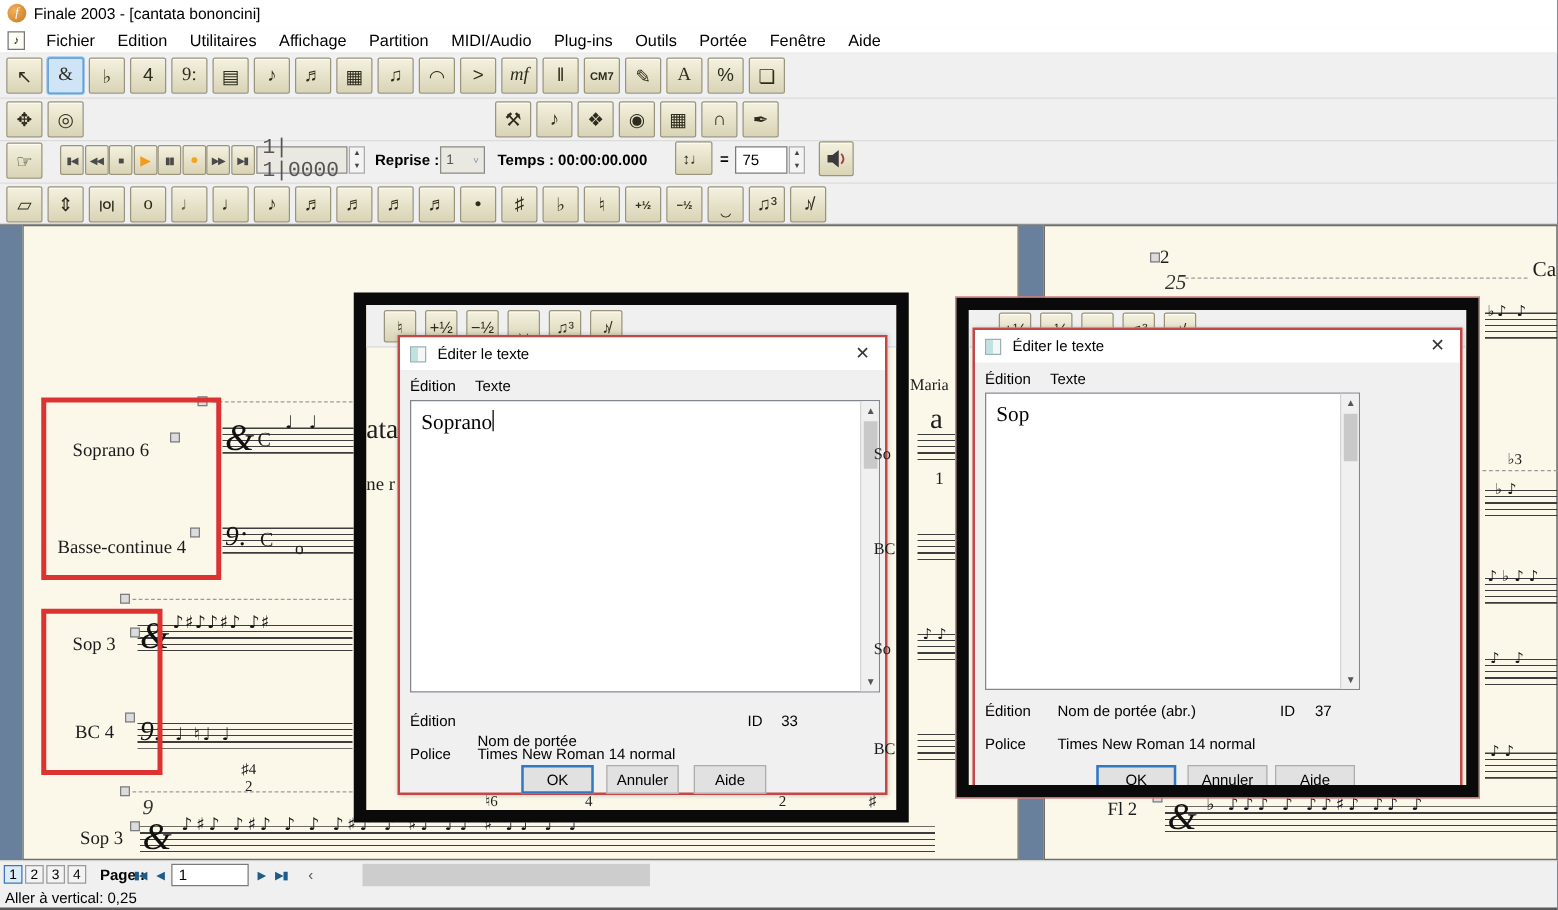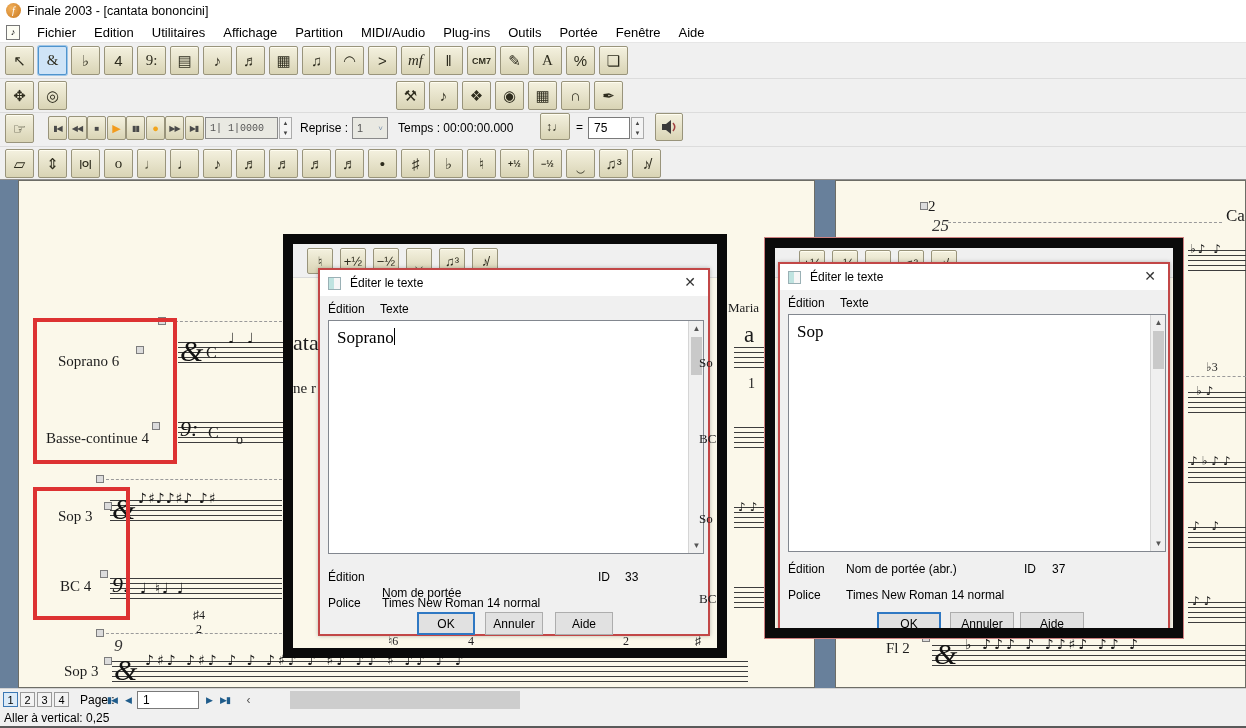--- a/index.html
+++ b/index.html
@@ -30,21 +30,21 @@
     display:flex; align-items:center; justify-content:center;
     font-size:15px; color:#2e2c1e; box-shadow:inset 0 1px 0 #fffdf0;}
   .tb.sel{ background:#cfe4f7; border-color:#4f94cd; box-shadow:0 0 0 1px #9fc6e8; }
   .tb .g-serif{ font-family:"Liberation Serif",serif; }
   .trbtn{ position:absolute; width:19px; height:24px; border:1px solid #99947b; border-radius:2px;
     background:linear-gradient(#f4f1df,#d9d4b5); font-size:8px; color:#4a4a4a;
     display:flex; align-items:center; justify-content:center; letter-spacing:-1px;}
   .sunken{ border:1px solid #8a8a8a; background:#e9e9e2; color:#555; }
   .spinner{ width:13px; border:1px solid #ababab; background:#f4f4f4; font-size:6px; color:#444;
     display:flex; flex-direction:column; align-items:center; justify-content:space-around;}
-  .lbl12{ font-size:12px; }
+  .lbl12{ font-size:12px;font-weight:bold; }
   
   #score-bg{ left:0; top:180px; width:1246px; height:508px; background:#68809b; z-index:0;}
   .page{ position:absolute; background:#fbf8ea; border:1px solid #6d6d66; z-index:1; }
   .staff{ position:absolute; z-index:2; height:21px;
     background:repeating-linear-gradient(to bottom,#3d3d3d 0 1px, transparent 1px 5px);}
   .noterun{ position:absolute; z-index:3; font-size:14px; color:#111; letter-spacing:4px;
     font-family:"DejaVu Sans",sans-serif; white-space:nowrap;}
   .sname{ position:absolute; z-index:3; font-family:"Liberation Serif",serif; font-size:15px; color:#1c1c1c; white-space:nowrap;}
   .frag{ position:absolute; z-index:3; font-family:"Liberation Serif",serif; color:#1c1c1c; white-space:nowrap;}
   .clef{ position:absolute; z-index:3; font-family:"Liberation Serif",serif; font-style:italic; color:#111;}
@@ -215,21 +215,21 @@
     <div id="transport">
         <div class="trbtn" style="left: 48px; top: 73px;">▮◀</div>
         <div class="trbtn" style="left: 67.5px; top: 73px;">◀◀</div>
         <div class="trbtn" style="left: 87px; top: 73px;">■</div>
         <div class="trbtn" style="left: 106.5px; top: 73px; color: rgb(242, 155, 29); font-size: 11px;">▶</div>
         <div class="trbtn" style="left: 126px; top: 73px;">▮▮</div>
         <div class="trbtn" style="left: 145.5px; top: 73px; color: rgb(242, 165, 29); font-size: 11px;">●</div>
         <div class="trbtn" style="left: 165px; top: 73px;">▶▶</div>
         <div class="trbtn" style="left: 184.5px; top: 73px;">▶▮</div>
       </div>
-    <div class="abs sunken" style="left:205px; top:74px; width:73px; height:22px; font-family:'Liberation Mono',monospace; font-size:10px; display:flex; align-items:center; padding-left:4px;">1| 1|0000</div>
+    <div class="abs sunken" style="left:205px; top:74px; width:73px; height:22px; font-family:'Liberation Mono',monospace; font-size:17px; display:flex; align-items:center; padding-left:4px;">1| 1|0000</div>
     <div class="abs spinner" style="left:279px; top:74px; height:22px;">
         <span>▲</span>
         <span>▼</span>
       </div>
     <div class="abs lbl12" style="left:300px; top:78px;">Reprise :</div>
     <div class="abs sunken" style="left:352px; top:74px; width:36px; height:22px; font-size:11px; display:flex; align-items:center; justify-content:space-between; padding:0 4px;">
       <span>1</span>
         <span style="font-size:8px; color:#7c93ad;">˅</span>
     </div>
     <div class="abs lbl12" style="left:398px; top:78px;">Temps : 00:00:00.000</div>
@@ -451,21 +451,21 @@
       </div>
 
     <div class="dlg" style="left:3px; top:14px; width:392px; height:372px;">
       <div class="dlg-title">
         <div class="dlg-ico"></div>
         <span>Éditer le texte</span>
       </div>
       <div class="dlg-x">✕</div>
       <div class="dlg-menu" style="left:8px; top:32px;">Édition</div>
       <div class="dlg-menu" style="left:60px; top:32px;">Texte</div>
-      <div class="txtarea" style="left:8px; top:50px; width:378px; height:238px;">
+      <div class="txtarea" style="left:8px; top:50px; width:300px; height:238px;">
         <div class="content"><span>Sop</span></div>
         <div class="sb">
           <div class="arr" style="top:0;">▲</div>
           <div class="thumb"></div>
           <div class="arr" style="bottom:0;">▼</div>
         </div>
       </div>
       <div class="info" style="left:8px; top:298px;">Édition</div>
       <div class="info" style="left:66px; top:298px;">Nom de portée (abr.)</div>
       <div class="info" style="left:244px; top:298px;">ID</div>

